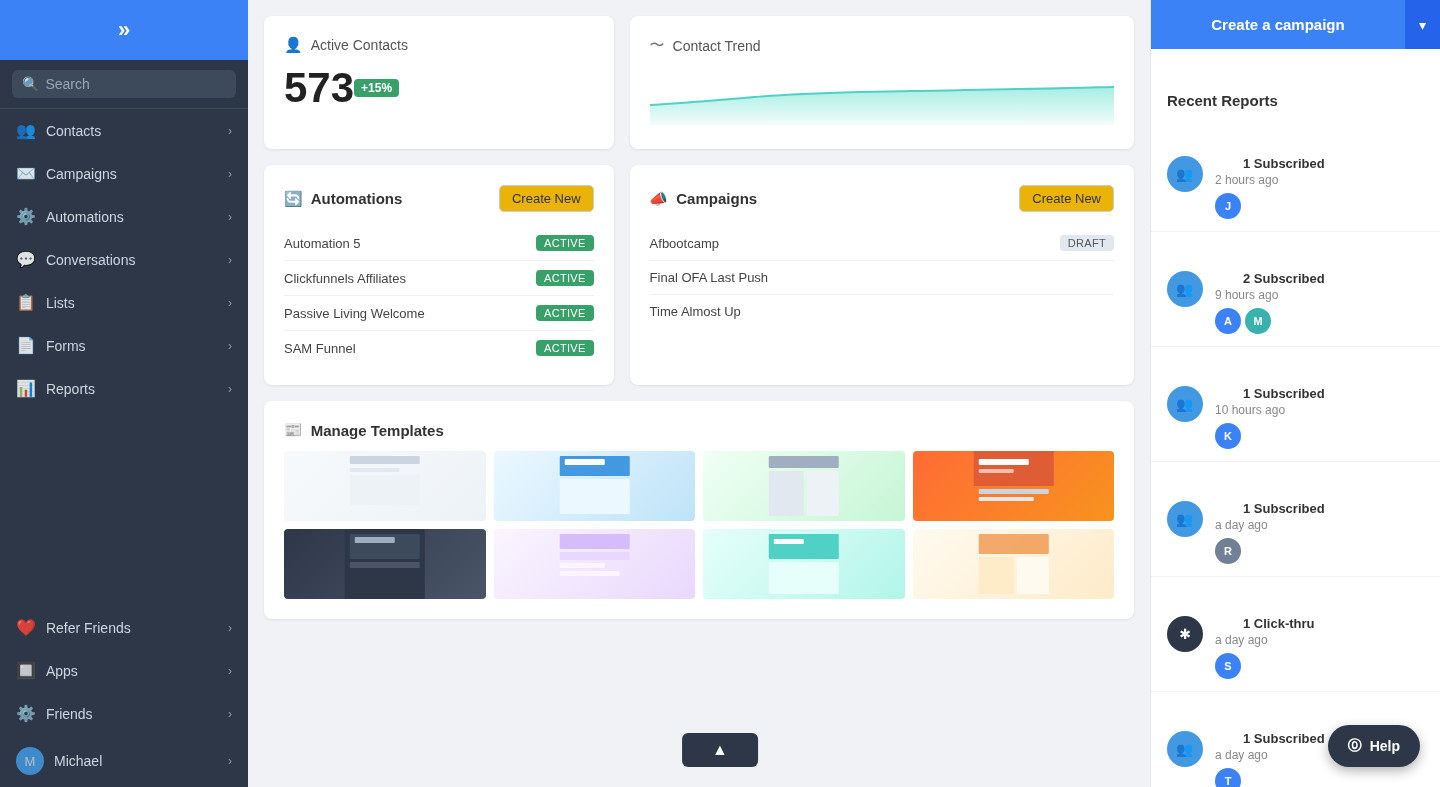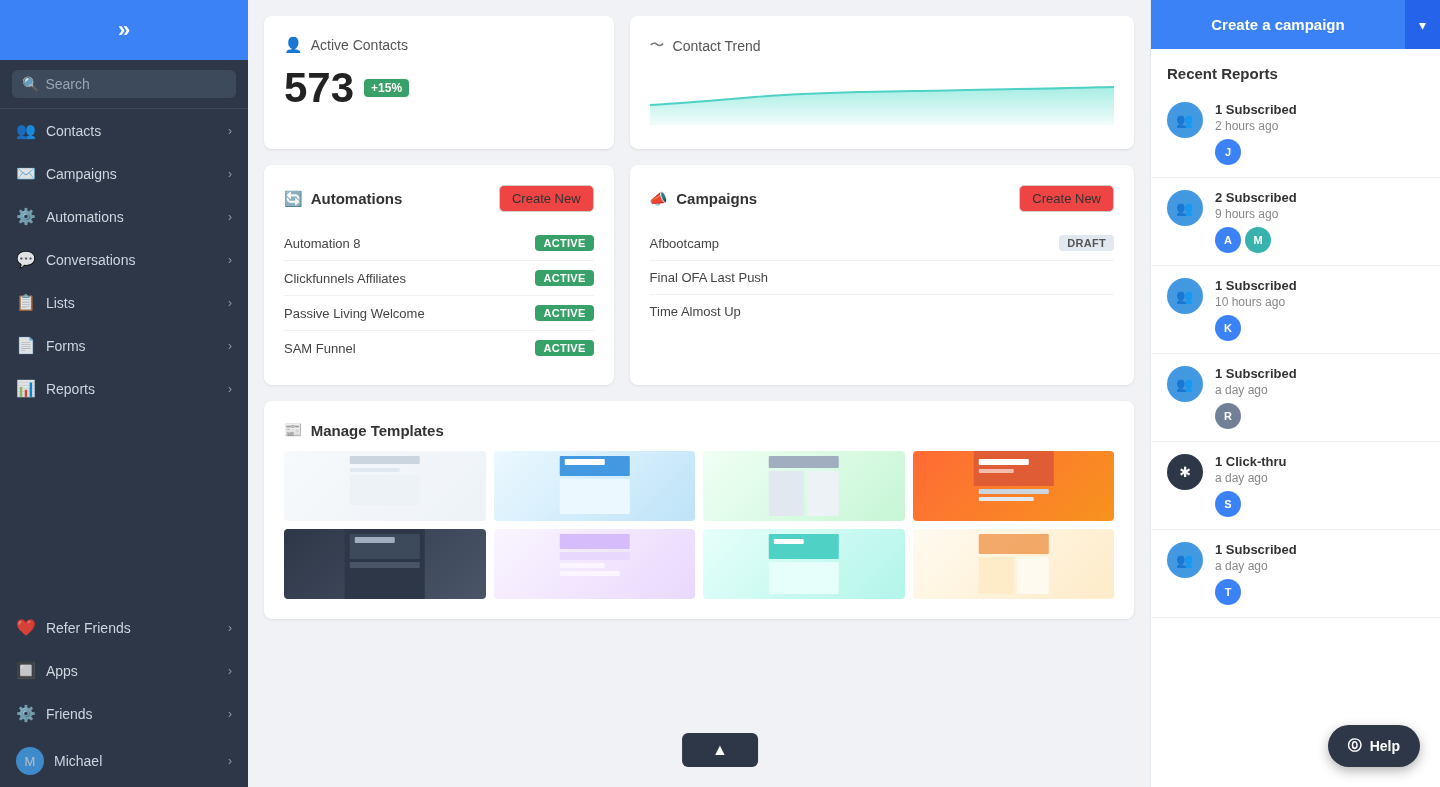--- a/index.html
+++ b/index.html
@@ -103,21 +103,20 @@
       font-weight: 500;
     }
     .card-header .icon { font-size: 15px; color: #777; }
 
     .big-number {
       font-size: 42px;
       font-weight: 700;
       color: #222;
       display: flex;
       align-items: center;
-      gap: 10px;
     }
     .badge-green {
       font-size: 12px;
       background: #38a169;
       color: white;
       border-radius: 4px;
       padding: 2px 7px;
       font-weight: 600;
     }
 
@@ -144,21 +143,21 @@
     .card-section-title {
       display: flex;
       align-items: center;
       gap: 8px;
       font-size: 15px;
       font-weight: 600;
       color: #333;
     }
 
     .btn-create-new {
-      background: #ef4444;
+      background: #eab308;
       border: 1px solid #ccc;
       border-radius: 5px;
       padding: 5px 12px;
       font-size: 13px;
       cursor: pointer;
       color: #333;
     }
 
     .item-row {
       display: flex;
@@ -166,21 +165,21 @@
       justify-content: space-between;
       padding: 9px 0;
       border-bottom: 1px solid #f0f0f0;
       font-size: 13px;
       color: #444;
     }
     .item-row:last-child { border-bottom: none; }
 
     .status-badge {
       font-size: 11px;
-      font-weight: 700;
+      font-weight: 400;
       border-radius: 4px;
       padding: 2px 8px;
       letter-spacing: 0.3px;
     }
     .status-active { background: #38a169; color: white; }
     .status-draft { background: #e2e8f0; color: #555; }
 
     
     #templates-card {
       flex: 1;
@@ -210,20 +209,21 @@
     
     #right-panel {
       width: 290px;
       min-width: 290px;
       background: #fff;
       border-left: 1px solid #e2e8f0;
       display: flex;
       flex-direction: column;
       height: 100%;
       overflow-y: auto;
+      gap: 27px;
     }
 
     #create-campaign-btn {
       display: flex;
       align-items: stretch;
       margin: 0;
     }
     .btn-campaign-main {
       flex: 1;
       background: #3b82f6;
@@ -266,21 +266,21 @@
       display: flex;
       align-items: center;
       justify-content: center;
       color: white;
       font-size: 14px;
       flex-shrink: 0;
     }
     .activity-avatar-group.click { background: #2d3748; }
 
     .activity-body { flex: 1; }
-    .activity-label { font-size: 13px; font-weight: 600; color: #333; }
+    .activity-label { font-size: 13px; font-weight: 600; color: #333; margin-left: 28px; }
     .activity-time { font-size: 12px; color: #888; margin-top: 2px; }
     .activity-avatars { display: flex; gap: 4px; margin-top: 6px; }
     .mini-avatar {
       width: 26px; height: 26px; border-radius: 50%;
       display: flex; align-items: center; justify-content: center;
       font-size: 11px; color: white; font-weight: 600;
     }
     .mini-av-blue { background: #3b82f6; }
     .mini-av-gray { background: #718096; }
     .mini-av-teal { background: #38b2ac; }
@@ -457,21 +457,21 @@
     <div class="card" id="automations-card">
       <div class="card-section-header">
         <div class="card-section-title">
           <span>🔄</span>
           <span>Automations</span>
         </div>
         <button class="btn-create-new">Create New</button>
       </div>
       <div>
         <div class="item-row">
-          <span>Automation 8</span>
+          <span>Automation 5</span>
           <span class="status-badge status-active">ACTIVE</span>
         </div>
         <div class="item-row">
           <span>Clickfunnels Affiliates</span>
           <span class="status-badge status-active">ACTIVE</span>
         </div>
         <div class="item-row">
           <span>Passive Living Welcome</span>
           <span class="status-badge status-active">ACTIVE</span>
         </div>

